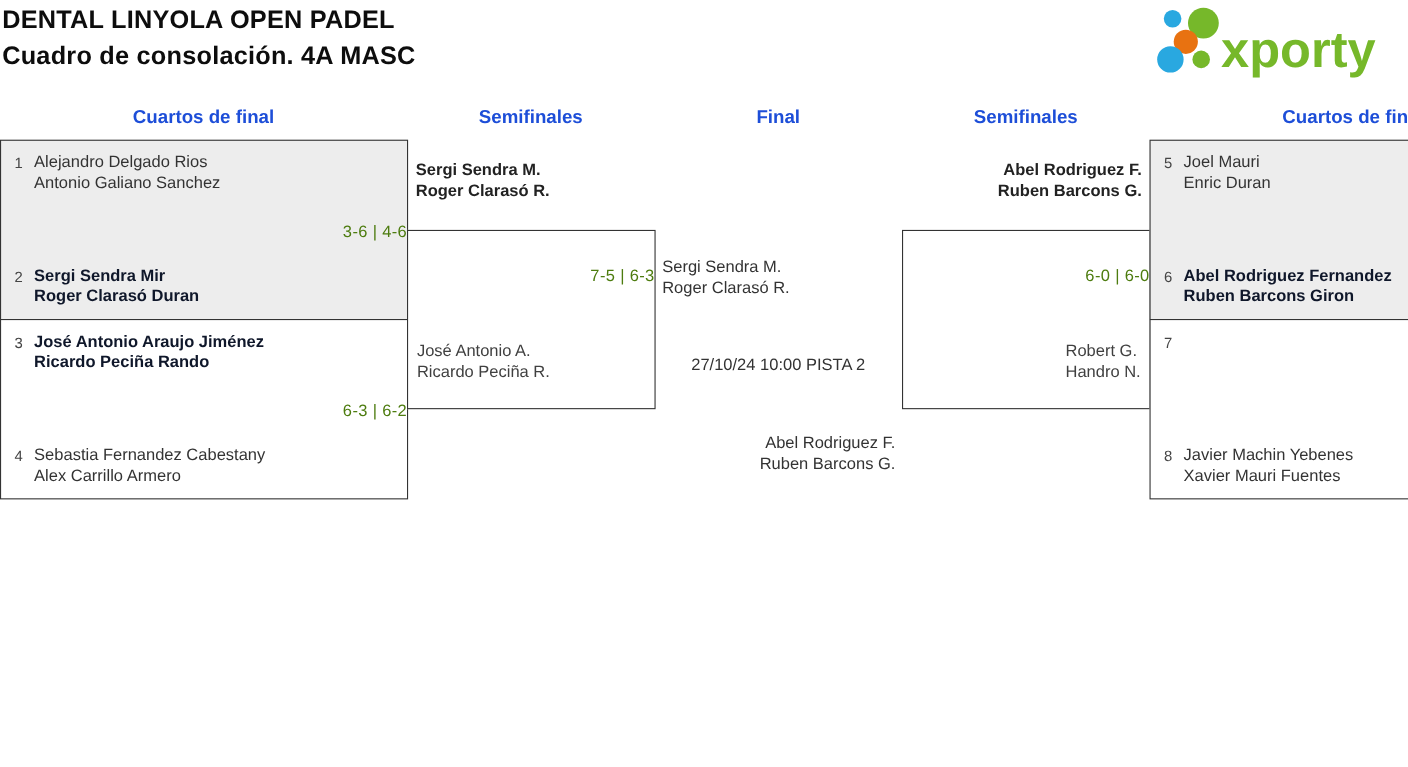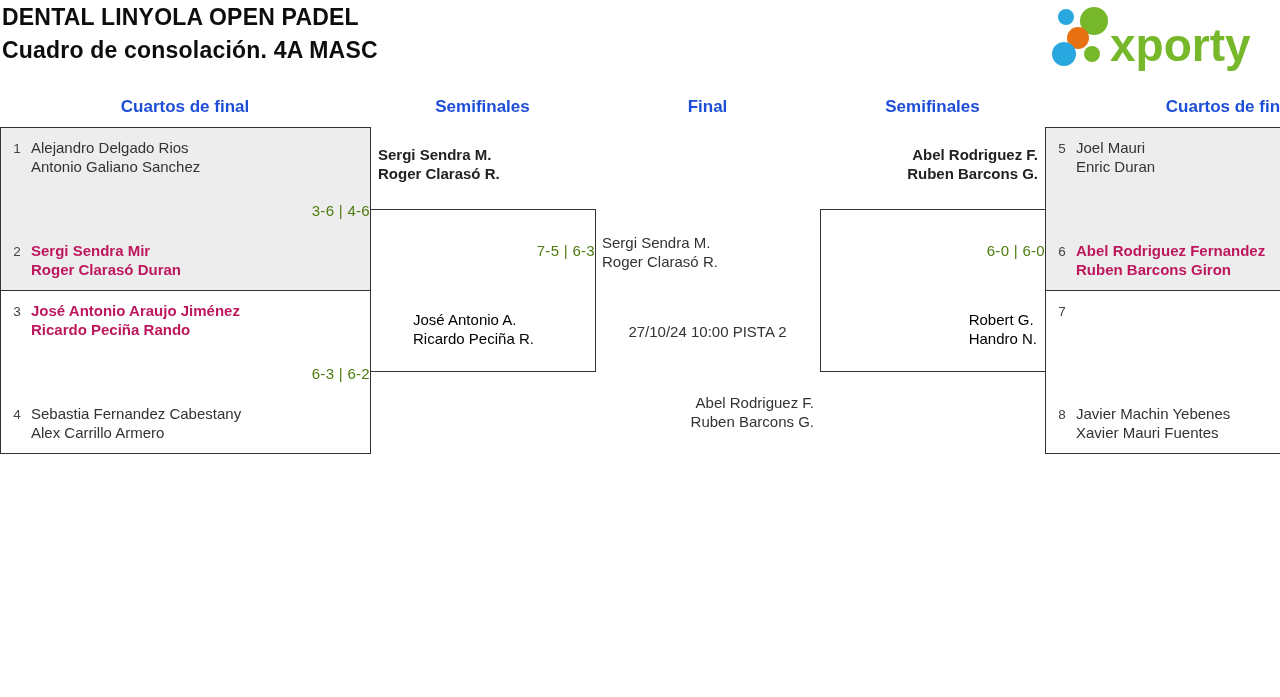--- a/index.html
+++ b/index.html
@@ -68,21 +68,21 @@
     text-align: center;
     flex: 0 0 auto;
   }
   .names {
     margin-left: 6px;
     font-size: 15px;
     line-height: 19px;
     color: #333;
     white-space: nowrap;
   }
-  .names.winner { font-weight: 700; color: #be185d; }
+  .names.winner { font-weight: 700; color: #0f172a; }
 
   .score {
     position: absolute;
     left: 0;
     width: 100%;
     top: 74px;
     text-align: right;
     font-size: 15px;
     color: #4d7c0f;
     letter-spacing: 0.3px;
@@ -96,21 +96,21 @@
     position: absolute;
     font-size: 15px;
     line-height: 19px;
     white-space: nowrap;
   }
   .sf-winners { top: 145px; font-weight: 700; color: #222; }
   .sf-winners.left { left: 378px; }
   .sf-winners.right { left: 820px; width: 218px; text-align: right; }
   .sf-losers-left { left: 8px; top: 100px; }
   .sf-losers-right { right: 8px; top: 100px; }
-  .sf-losers-left, .sf-losers-right { position: absolute; font-size: 15px; line-height: 19px; color: #000000; white-space: nowrap; margin-left: 34px; }
+  .sf-losers-left, .sf-losers-right { position: absolute; font-size: 15px; line-height: 19px; color: #404040; white-space: nowrap; }
 
   .final-team {
     position: absolute;
     font-size: 15px;
     line-height: 19px;
     color: #333;
     white-space: nowrap;
   }
   .final-top { left: 602px; top: 233px; }
   .final-bottom { left: 600px; top: 393px; width: 214px; text-align: right; }

